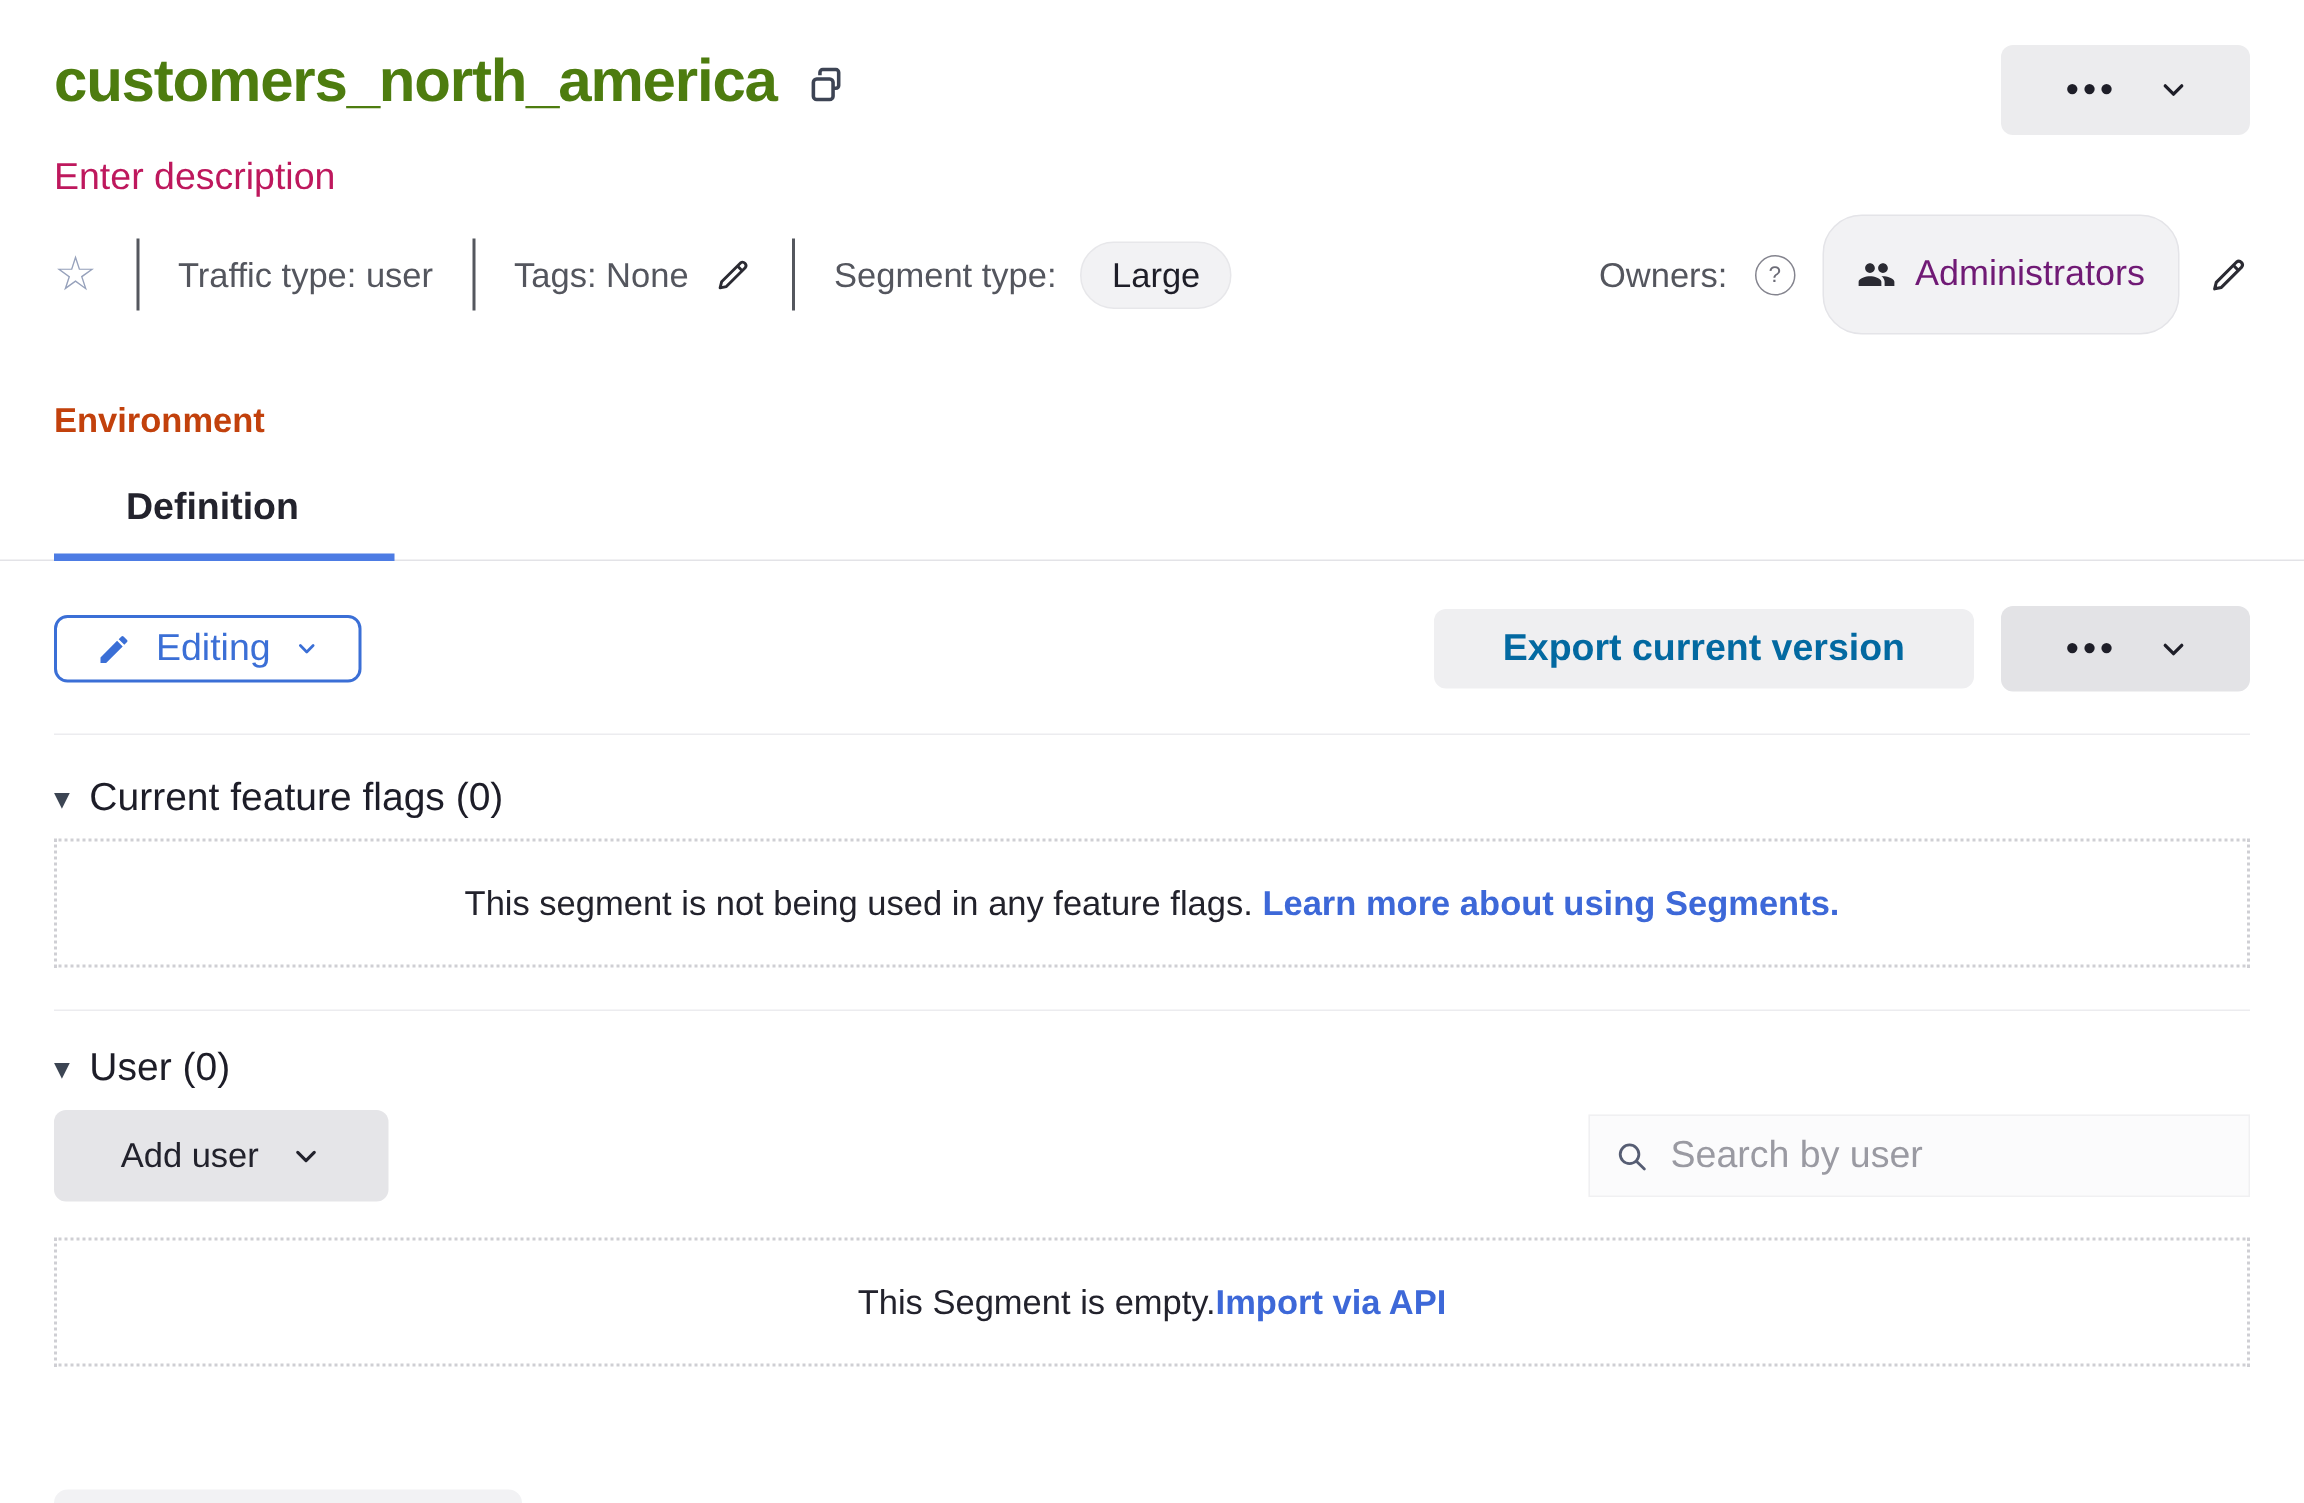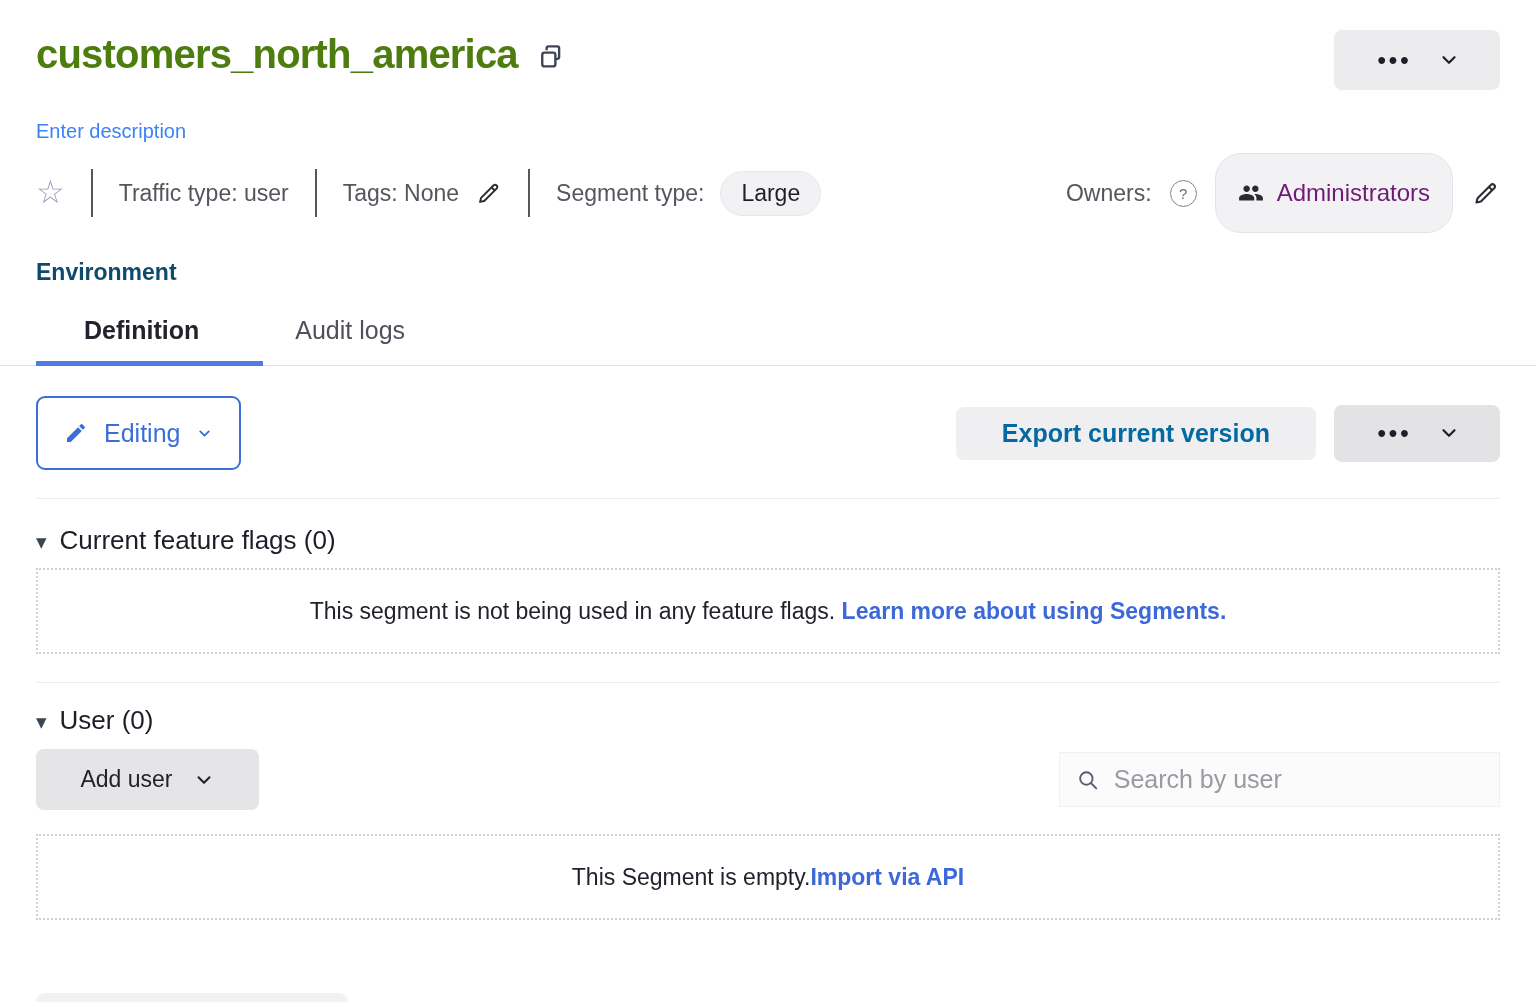--- a/index.html
+++ b/index.html
@@ -19,21 +19,21 @@
   .page-title { margin: 0; font-size: 40px; font-weight: 700; letter-spacing: -0.8px; color: #4d7c0f; line-height: 56px; }
   .copy-icon { display: inline-flex; margin-top: 6px; cursor: pointer; }
 
   .overflow-btn {
     width: 166px; height: 60px; background: #ececee; border: none; border-radius: 8px;
     display: flex; align-items: center; justify-content: center; gap: 26px; cursor: pointer; margin-top: 4px;
   }
   .dots { font-size: 24px; font-weight: 900; letter-spacing: 3px; color: #1e1e28; line-height: 1; padding-left: 3px; }
   .chev { display: inline-flex; }
 
-  .description { margin-top: 30px; font-size: 20px; color: #3b82f6; cursor: text; width: fit-content; }
+  .description { margin-top: 14px; font-size: 25px; color: #be185d; cursor: text; width: fit-content; }
 
   
   .meta-row { margin-top: 26px; display: flex; align-items: center; height: 48px; }
   .meta-left { display: flex; align-items: center; gap: 26px; }
   .vdiv { width: 2px; height: 48px; background: #54575e; }
   .meta-item { font-size: 23px; color: #54565e; display: flex; align-items: center; gap: 16px; white-space: nowrap; }
   .star-icon { font-size: 32px; color: #96a1bb; line-height: 1; cursor: pointer; margin-top: -3px; }
   .pencil-icon { display: inline-flex; cursor: pointer; }
   .pill {
     background: #f2f2f4; border: 1px solid #e7e7ea; border-radius: 24px;
@@ -45,41 +45,41 @@
     display: flex; align-items: center; justify-content: center;
     font-size: 15px; color: #6c6c77; cursor: pointer; flex: none;
   }
   .owners-pill {
     display: flex; align-items: center; gap: 13px;
     background: #f2f2f4; border: 1px solid #e4e4e8; border-radius: 26px;
     padding: 25px 22px; font-size: 24px; color: #701a75; cursor: pointer; white-space: nowrap;
   }
 
   
-  .env-label { margin-top: 42px; font-size: 23px; font-weight: 700; color: #0c4a6e; }
+  .env-label { margin-top: 60px; font-size: 23px; font-weight: 700; color: #c2410c; }
   .env-select {
     margin-top: 13px; width: 784px; height: 56px;
     border: 1px solid #c9c9cf; border-radius: 8px;
     display: flex; align-items: center; justify-content: space-between;
     padding: 0 24px; font-size: 24px; color: #1e1e28; cursor: pointer; background: #fff;
   }
 
   
   .tabs-wrap { margin: 22px -36px 0; position: relative; border-bottom: 1px solid #e3e3e7; }
   .tabs { display: flex; padding-left: 36px; }
   .tab { padding: 8px 48px 20px; font-size: 25px; color: #4e505a; cursor: pointer; }
   .tab.active { font-weight: 700; color: #23232d; }
   .tab-underline { position: absolute; left: 36px; bottom: -1px; width: 227px; height: 5px; background: var(--tab-underline, #4d7ce4); }
 
   
   .toolbar { margin-top: 30px; display: flex; align-items: center; }
   .editing-btn {
     display: flex; align-items: center; gap: 16px;
     border: 2px solid var(--accent-blue, #3b6fd6); color: var(--accent-blue, #3b6fd6);
-    border-radius: 9px; height: 74px; padding: 0 26px; background: #fff;
+    border-radius: 9px; height: 45px; padding: 0 26px; background: #fff;
     font-size: 25px; font-family: inherit; cursor: pointer;
   }
   .toolbar-right { margin-left: auto; display: flex; align-items: center; gap: 18px; }
   .export-btn {
     height: 53px; background: #efeff1; color: #0369a1; border: none; border-radius: 8px;
     padding: 0 46px; font-size: 25px; font-weight: 600; font-family: inherit; cursor: pointer;
   }
   .overflow-btn.small { height: 57px; background: #e3e3e6; margin-top: 0; }
 
   .hdivider { height: 1px; background: #ececef; margin-top: 28px; }
@@ -178,21 +178,20 @@
         </svg>
       </span>
     </div>
   </div>
 
   <div class="env-label">Environment</div>
 
   <div class="tabs-wrap">
     <div class="tabs">
       <div class="tab active">Definition</div>
-      <div class="tab">Audit logs</div>
     </div>
     <div class="tab-underline"></div>
   </div>
 
   <div class="toolbar">
     <button class="editing-btn">
       <svg width="24" height="24" viewBox="0 0 24 24" fill="currentColor">
         <path d="M3 17.25V21h3.75L17.8 9.94l-3.75-3.75L3 17.25zM20.7 7.04a1 1 0 0 0 0-1.41l-2.34-2.34a1 1 0 0 0-1.41 0l-1.83 1.83 3.75 3.75 1.83-1.83z"></path>
       </svg>
       <span>Editing</span>

